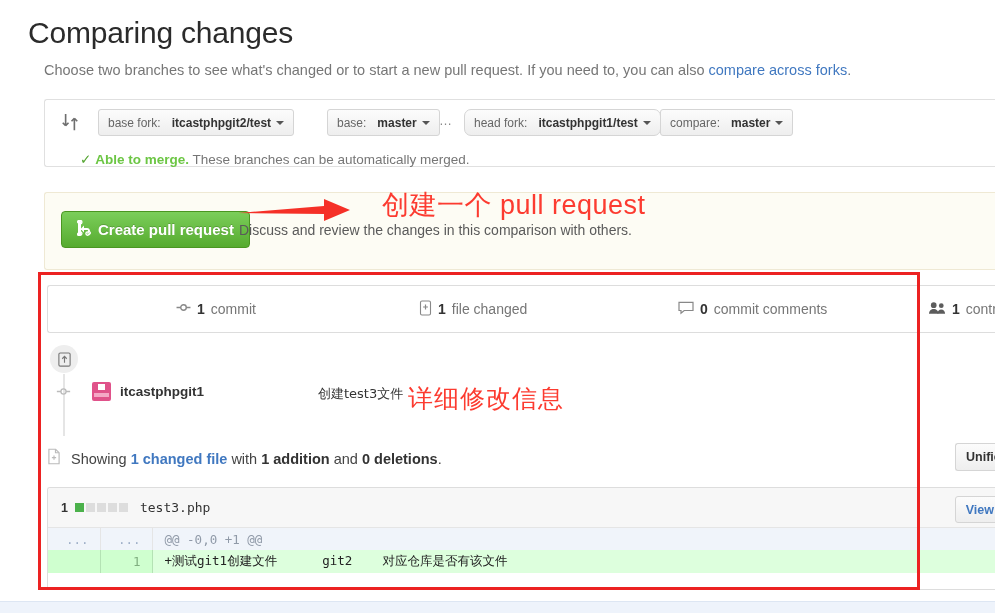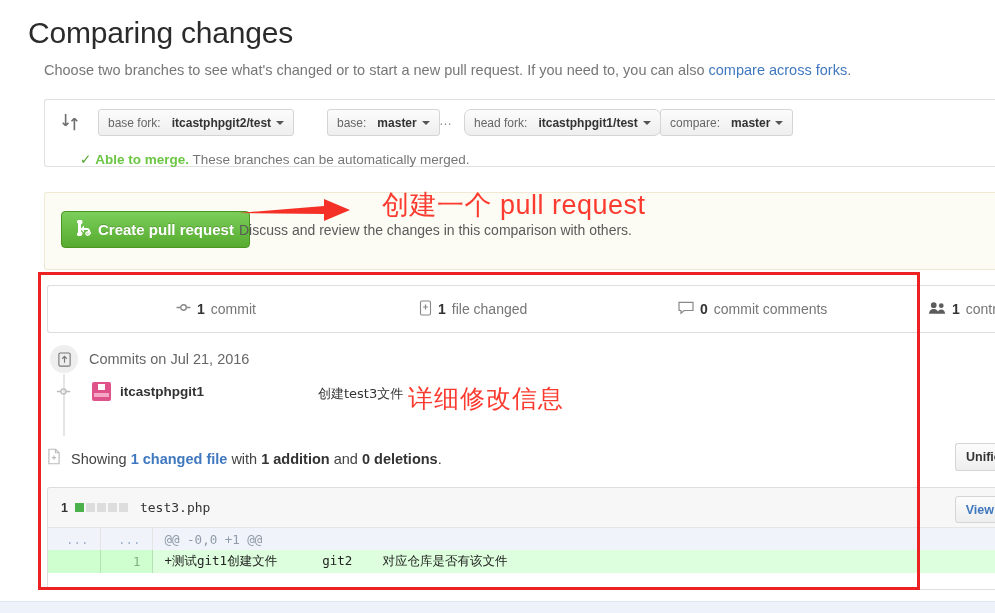--- a/index.html
+++ b/index.html
@@ -386,21 +386,20 @@
     </div>
   </div>
 
   <div class="commits-on">
     <span class="push-badge">
       <svg width="15" height="15" viewBox="0 0 14 16" fill="none" stroke="currentColor" stroke-width="1.2">
         <rect x="1" y="1" width="12" height="14" rx="1.5"></rect>
         <path d="M7 11.5V4.8M4.6 7.2L7 4.6l2.4 2.6"></path>
       </svg>
     </span>
-    <span class="commits-on-label">Commits on Jul 21, 2016</span>
   </div>
 
   <div class="timeline-line"></div>
 
   <div class="commit-row">
     <span class="commit-dot">
       <svg width="15" height="15" viewBox="0 0 14 14" fill="none" stroke="currentColor" stroke-width="1.2">
         <circle cx="7" cy="7" r="2.4"></circle>
           <path d="M0.8 7h4M9.2 7h4"></path>
       </svg>

